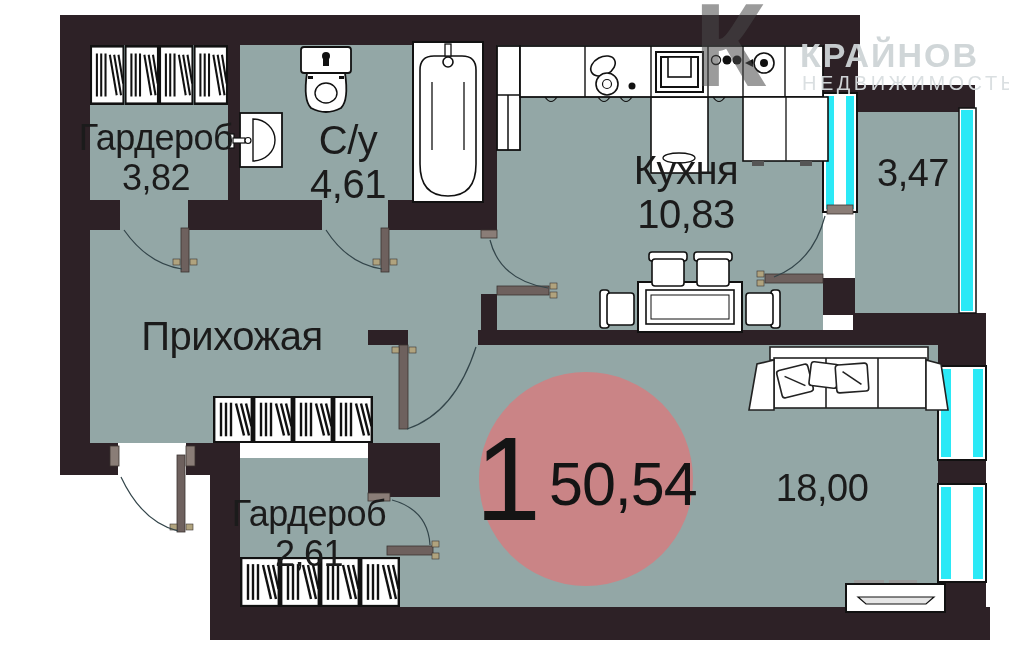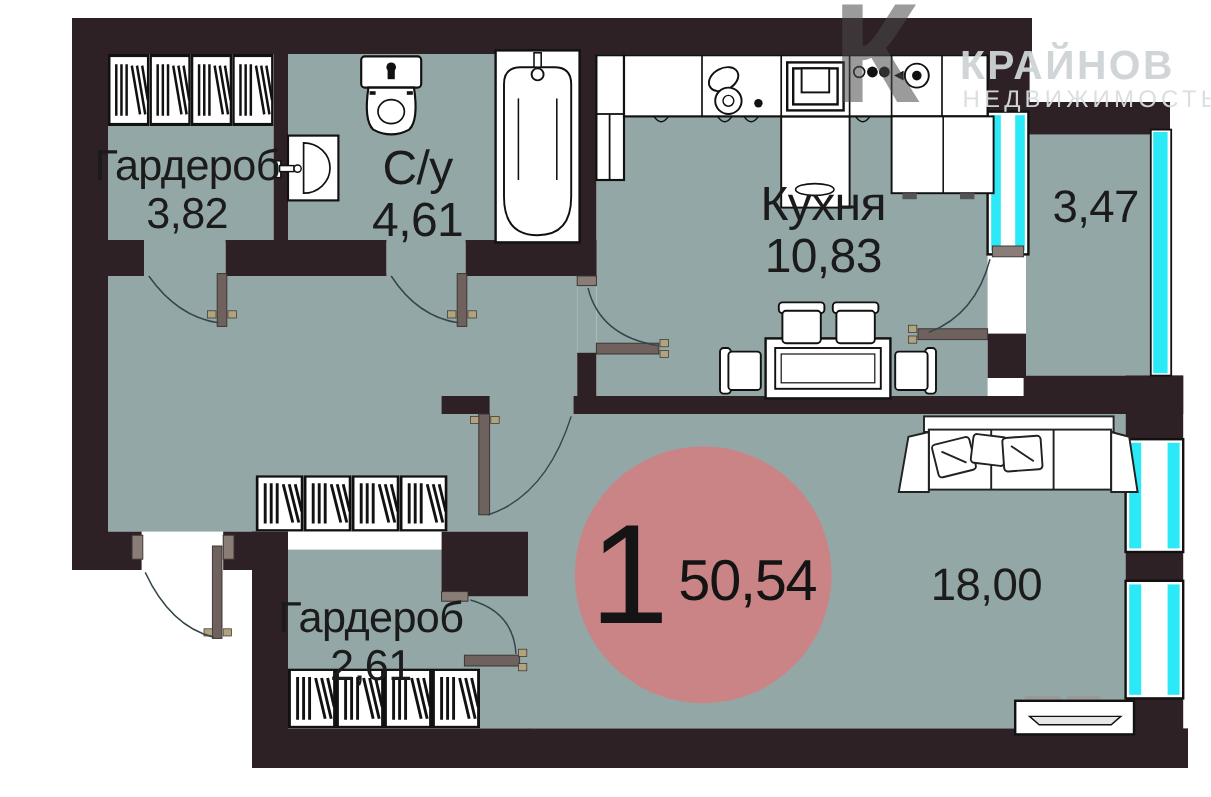--- a/index.html
+++ b/index.html
@@ -8,21 +8,21 @@
   #plan-svg{position:absolute;left:0;top:0;}
   .lbl{position:absolute;transform:translate(-50%,-50%);text-align:center;color:#1b1b1b;
        line-height:1.1;letter-spacing:-0.5px;white-space:nowrap;}
   .lbl .ln{display:block;}
   .fs-sm{font-size:36px;text-align:center;}
   .fs-md{font-size:38px;}
   .fs-lg{font-size:40px;}
   #unit-badge{position:absolute;left:479px;top:372px;width:214px;height:214px;border-radius:50%;
       background:#ca8486;display:flex;align-items:center;justify-content:center;color:#141414;}
   #unit-badge .rooms{font-size:118px;line-height:1;font-weight:400;}
-  #unit-badge .area{font-size:48px;margin-top:10px;margin-left:8px;letter-spacing:-1px;}
+  #unit-badge .area{font-size:61px;margin-top:10px;margin-left:8px;letter-spacing:-1px;}
   #brand{position:absolute;left:690px;top:0;width:310px;height:110px;pointer-events:none;}
   #brand .mark{position:absolute;left:4px;top:-14px;font-size:118px;font-weight:bold;
       color:rgba(72,72,72,0.55);line-height:1;}
   #brand .name{position:absolute;left:110px;top:36px;font-size:34px;font-weight:bold;
       letter-spacing:2px;color:rgba(206,212,214,0.95);text-align:center;}
   #brand .tagline{position:absolute;left:112px;top:72px;font-size:20px;letter-spacing:3.5px;
       color:rgba(216,221,223,0.95);}
 </style>
 </head>
 <body>
@@ -292,20 +292,21 @@
   <span class="ln">4,61</span>
 </div>
 <div class="lbl fs-lg" style="left:686px;top:192px;">
   <span class="ln">Кухня</span>
   <span class="ln">10,83</span>
 </div>
 <div class="lbl fs-md" style="left:913px;top:174px;">
   <span class="ln">3,47</span>
 </div>
 <div class="lbl fs-lg" style="left:232px;top:336px;">
+  <span class="ln">Прихожая</span>
 </div>
 <div class="lbl fs-sm" style="left:309px;top:534px;">
   <span class="ln">Гардероб</span>
   <span class="ln">2,61</span>
 </div>
 <div class="lbl fs-md" style="left:822px;top:489px;">
   <span class="ln">18,00</span>
 </div>
 
 <div id="unit-badge">

